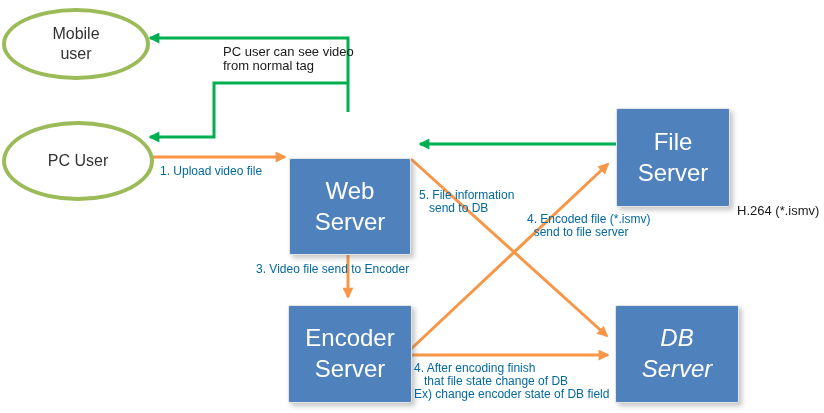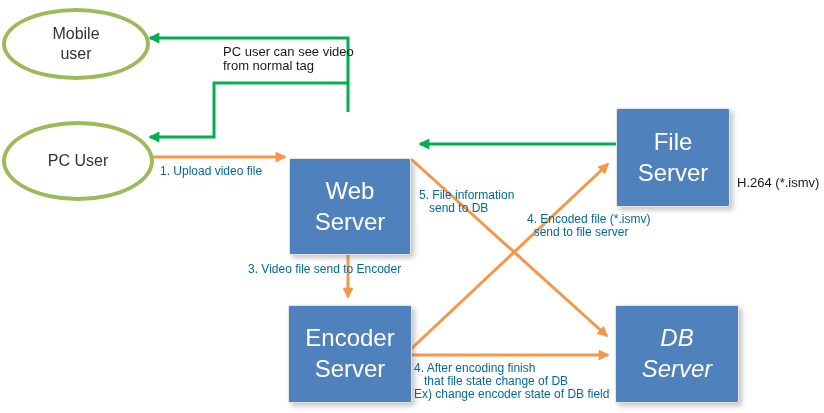--- a/index.html
+++ b/index.html
@@ -65,28 +65,28 @@
   <div class="server" style="left:288px;top:305px;width:122px;height:96px;">Encoder
 Server</div>
 
   <div class="server" style="left:615px;top:305px;width:122px;height:96px;font-style:italic;">DB
 Server</div>
 
 
   <div class="note" style="left:223px;top:45px;">PC user can see video
 from normal tag</div>
 
-  <div class="note" style="left:737px;top:176px;">H.264 (*.ismv)</div>
+  <div class="note" style="left:737px;top:204px;">H.264 (*.ismv)</div>
 
   <div class="note red" style="left:160px;top:165px;">1. Upload video file</div>
 
   <div class="note red" style="left:419px;top:189px;">5. File information
    send to DB</div>
 
-  <div class="note red" style="left:248px;top:263px;">3. Video file send to Encoder</div>
+  <div class="note red" style="left:256px;top:263px;">3. Video file send to Encoder</div>
 
   <div class="note red" style="left:414px;top:362px;">4. After encoding finish
    that file state change of DB
 Ex) change encoder state of DB field</div>
 
   <div class="note red" style="left:527px;top:213px;">4. Encoded file (*.ismv)
   send to file server</div>
 
 </div>
 

